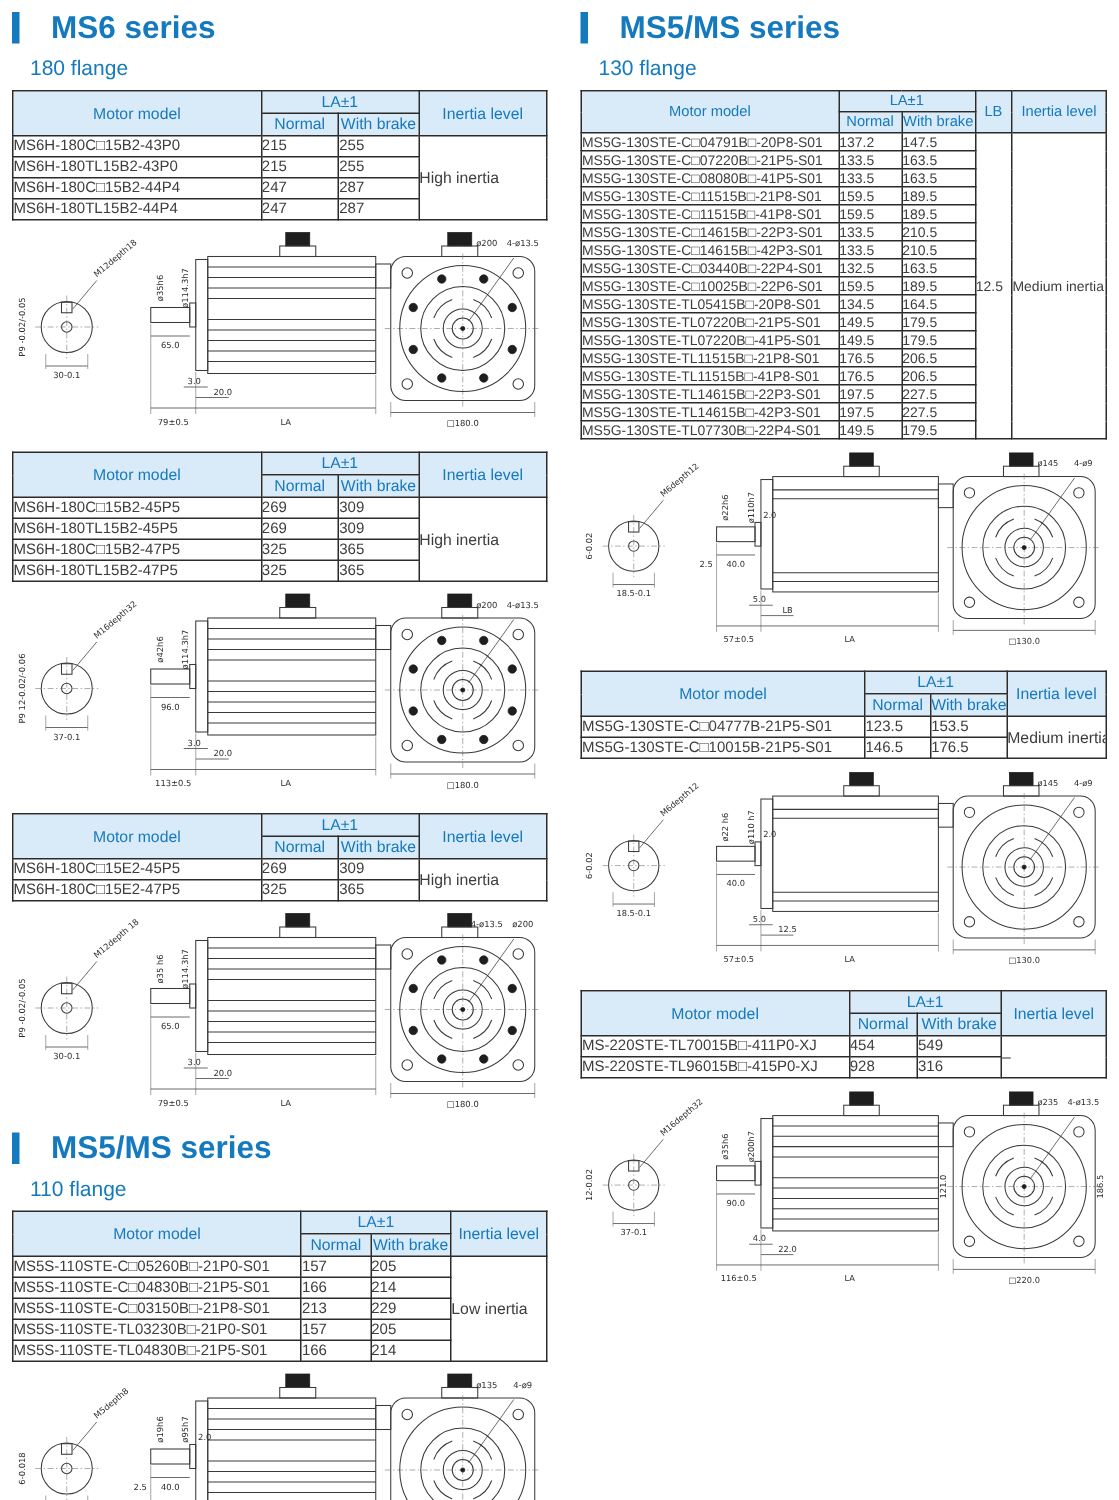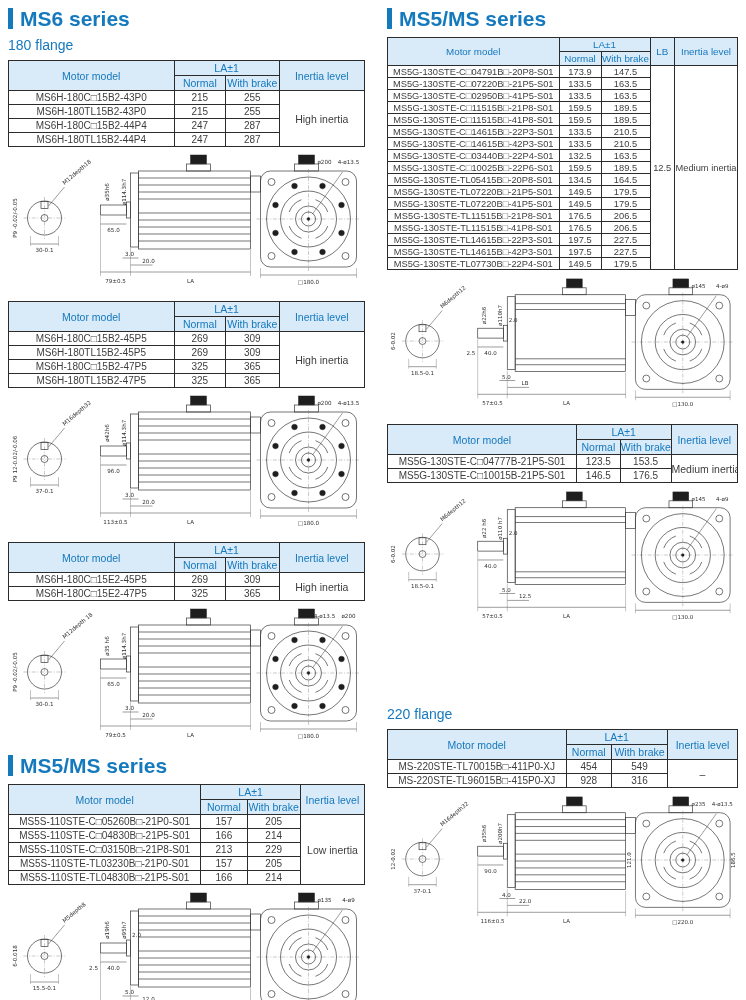--- a/index.html
+++ b/index.html
@@ -1,26 +1,26 @@
 <!DOCTYPE html>
 <html><head>
 <meta charset="utf-8">
 <style>
   *{margin:0;padding:0;box-sizing:border-box}
   html,body{background:#fff}
   body{width:746px;height:1000px;font-family:"Liberation Sans",sans-serif;color:#3a3a3a;overflow:hidden}
   .page{display:flex;gap:22px;padding:6px 8px 0 8px}
   .col{width:357px;flex:0 0 auto}
   .col.right{width:351px}
-  .sec-title{display:flex;align-items:center;gap:7px;margin:2px 0 8px}
+  .sec-title{display:flex;align-items:center;gap:21px;margin:2px 0 8px}
   .sec-title .bar{width:5px;height:21px;background:#1579be;flex:0 0 auto}
   .sec-title h2{font-size:21px;line-height:21px;color:#1579be;font-weight:bold;letter-spacing:0}
-  .flange{color:#1579be;font-size:14px;margin:8px 0 7px}
+  .flange{color:#1579be;font-size:14px;margin:8px 12px 7px}
   .mt-lg{margin-top:78px}
-  table.spec{width:100%;border-collapse:collapse;text-align:center;table-layout:fixed}
+  table.spec{width:100%;border-collapse:collapse;table-layout:fixed}
   .spec th{background:#d9eaf8;color:#1579be;font-weight:normal;font-size:10.5px;border:1px solid #2b2b2b;padding:1px 0;white-space:nowrap;overflow:hidden}
   .spec td{border:1px solid #2b2b2b;padding:1px 0;font-size:10px;color:#3d3d3d;white-space:nowrap;overflow:hidden}
   .spec td.inertia{font-size:10.5px}
   .col.right table.t-big td{font-size:9.3px;padding:0.5px 0}
   .col.right table.t-big th{font-size:9.8px}
   .drawing{height:140px;margin:5px 0 9px}
   .drawing svg{display:block}
   
   .drawing .ln{stroke:#3a3a3a;stroke-width:.7;fill:none}
   .drawing .blk{fill:#1e1e1e;stroke:#1e1e1e;stroke-width:.5}
@@ -474,20 +474,21 @@
       <text class="t" transform="rotate(-90 103 67)" x="103" y="67" text-anchor="middle"></text>
       <text class="t" transform="rotate(-90 -3 67)" x="-3" y="67" text-anchor="middle"></text>
     </g>
   </svg>
 </div>
 
     <div class="sec-title">
       <span class="bar"></span>
       <h2>MS5/MS series</h2>
     </div>
+    <div class="flange">110 flange</div>
 
     <table class="spec">
       <colgroup>
           <col style="width:54%">
           <col style="width:13%">
           <col style="width:15%">
           <col style="width:18%">
         </colgroup>
       <thead>
         <tr>
@@ -635,20 +636,21 @@
 </div>
 
   </div>
 
   <div class="col right">
 
     <div class="sec-title">
       <span class="bar"></span>
       <h2>MS5/MS series</h2>
     </div>
+    <div class="flange">130 flange</div>
 
     <table class="spec t-big">
       <colgroup>
           <col style="width:49%">
           <col style="width:12%">
           <col style="width:14%">
           <col style="width:7%">
           <col style="width:18%">
         </colgroup>
       <thead>
@@ -659,32 +661,32 @@
           <th rowspan="2">Inertia level</th>
         </tr>
         <tr>
           <th>Normal</th>
           <th>With brake</th>
         </tr>
       </thead>
       <tbody>
         <tr>
           <td>MS5G-130STE-C□04791B□-20P8-S01</td>
-          <td>173.9</td>
+          <td>137.2</td>
           <td>147.5</td>
           <td rowspan="17">12.5</td>
           <td class="inertia" rowspan="17">Medium inertia</td>
         </tr>
         <tr>
           <td>MS5G-130STE-C□07220B□-21P5-S01</td>
           <td>133.5</td>
           <td>163.5</td>
         </tr>
         <tr>
-          <td>MS5G-130STE-C□02950B□-41P5-S01</td>
+          <td>MS5G-130STE-C□08080B□-41P5-S01</td>
           <td>133.5</td>
           <td>163.5</td>
         </tr>
         <tr>
           <td>MS5G-130STE-C□11515B□-21P8-S01</td>
           <td>159.5</td>
           <td>189.5</td>
         </tr>
         <tr>
           <td>MS5G-130STE-C□11515B□-41P8-S01</td>
@@ -988,21 +990,20 @@
       <line class="ext" x1="2" y1="116" x2="2" y2="126"></line>
       <line class="ext" x1="98" y1="116" x2="98" y2="126"></line>
       <line class="dim" x1="2" y1="123" x2="98" y2="123"></line>
       <text class="t" x="50" y="132" text-anchor="middle">□130.0</text>
       <text class="t" transform="rotate(-90 103 67)" x="103" y="67" text-anchor="middle"></text>
       <text class="t" transform="rotate(-90 -3 67)" x="-3" y="67" text-anchor="middle"></text>
     </g>
   </svg>
 </div>
 
-    <div class="flange mt-lg">220 flange</div>
 
     <table class="spec">
       <colgroup>
           <col style="width:51%">
           <col style="width:13%">
           <col style="width:16%">
           <col style="width:20%">
         </colgroup>
       <thead>
         <tr>

